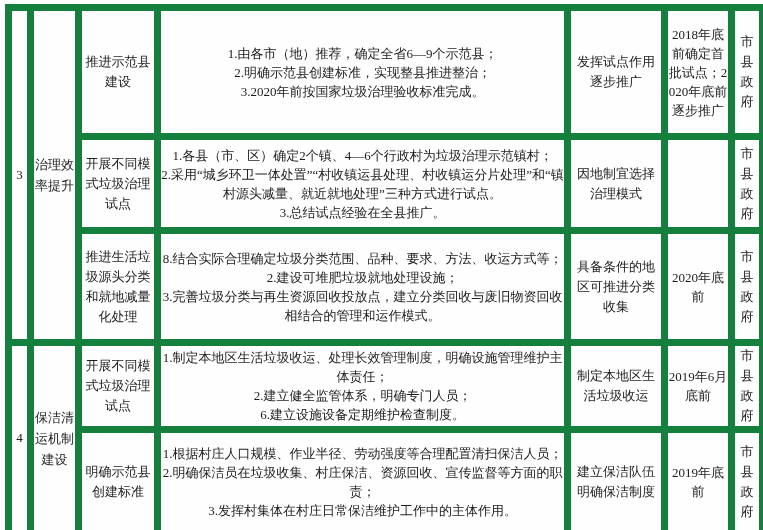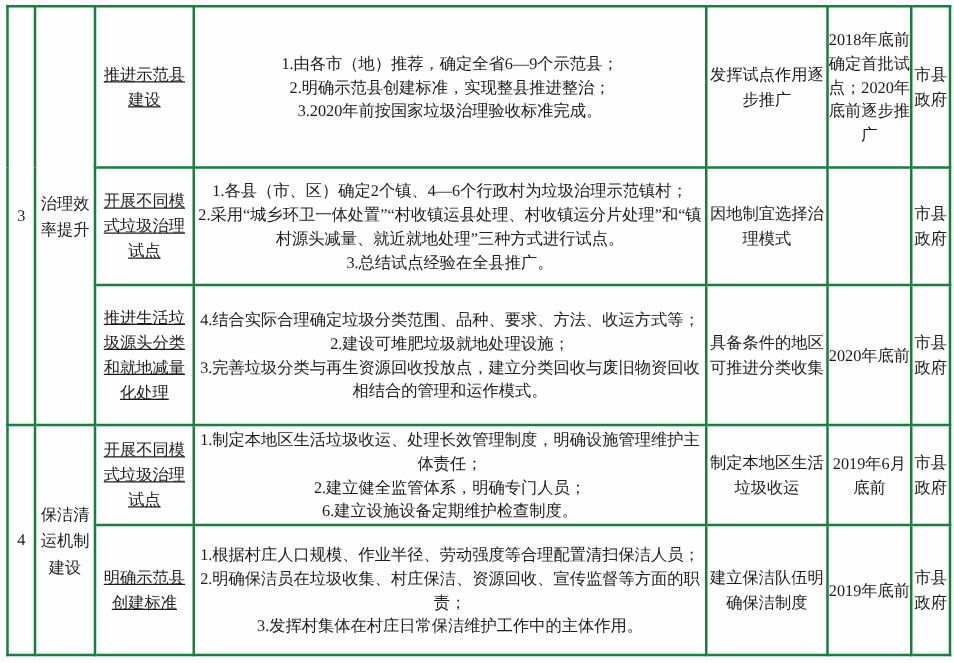--- a/index.html
+++ b/index.html
@@ -17,38 +17,38 @@
   }
   table.doc-table {
     border-collapse: collapse;
     table-layout: fixed;
     margin: 4px 0 0 5px;
     width: 754px;
     font-size: 13px;
     line-height: 18px;
   }
   table.doc-table td {
-    border: 2px solid #15803d;
+    border: 7px solid #15803d;
     vertical-align: middle;
     text-align: center;
     padding: 0;
     overflow: hidden;
     word-break: break-all;
   }
   col.c-no    { width: 22px; }
   col.c-cat   { width: 48px; }
   col.c-task  { width: 79px; }
   col.c-det   { width: 410px; }
   col.c-meas  { width: 97px; }
   col.c-dead  { width: 67px; }
   col.c-resp  { width: 31px; }
 
   td.no-cell   { font-size: 13px; }
   td.cat-cell  { padding: 0 9px; line-height: 21px; }
-  td.task-cell { padding: 0 10px; line-height: 20px; text-decoration: underline; }
+  td.task-cell { padding: 0 10px; line-height: 20px; }
   td.det-cell  {
     text-align: left;
     padding: 0 3px 0 4px;
     line-height: 19px;
   }
   td.meas-cell { padding: 0 5px; line-height: 20px; }
   td.dead-cell { padding: 0 10px; line-height: 19px; }
   td.resp-cell { padding: 0 1px; line-height: 20px; }
 
   tr.r1 { height: 129px; }
@@ -97,21 +97,21 @@
         <span class="detail-line">3.总结试点经验在全县推广。</span>
       </td>
       <td class="meas-cell">因地制宜选择治理模式</td>
       <td class="dead-cell"></td>
       <td class="resp-cell">市县政府</td>
     </tr>
 
     <tr class="r3">
       <td class="task-cell">推进生活垃圾源头分类和就地减量化处理</td>
       <td class="det-cell">
-        <span class="detail-line">4.结合实际合理确定垃圾分类范围、品种、要求、方法、收运方式等；</span>
+        <span class="detail-line">8.结合实际合理确定垃圾分类范围、品种、要求、方法、收运方式等；</span>
         <span class="detail-line">2.建设可堆肥垃圾就地处理设施；</span>
         <span class="detail-line">3.完善垃圾分类与再生资源回收投放点，建立分类回收与废旧物资回收相结合的管理和运作模式。</span>
       </td>
       <td class="meas-cell">具备条件的地区可推进分类收集</td>
       <td class="dead-cell">2020年底前</td>
       <td class="resp-cell">市县政府</td>
     </tr>
 
     <tr class="r4">
       <td class="no-cell" rowspan="2">4</td>

